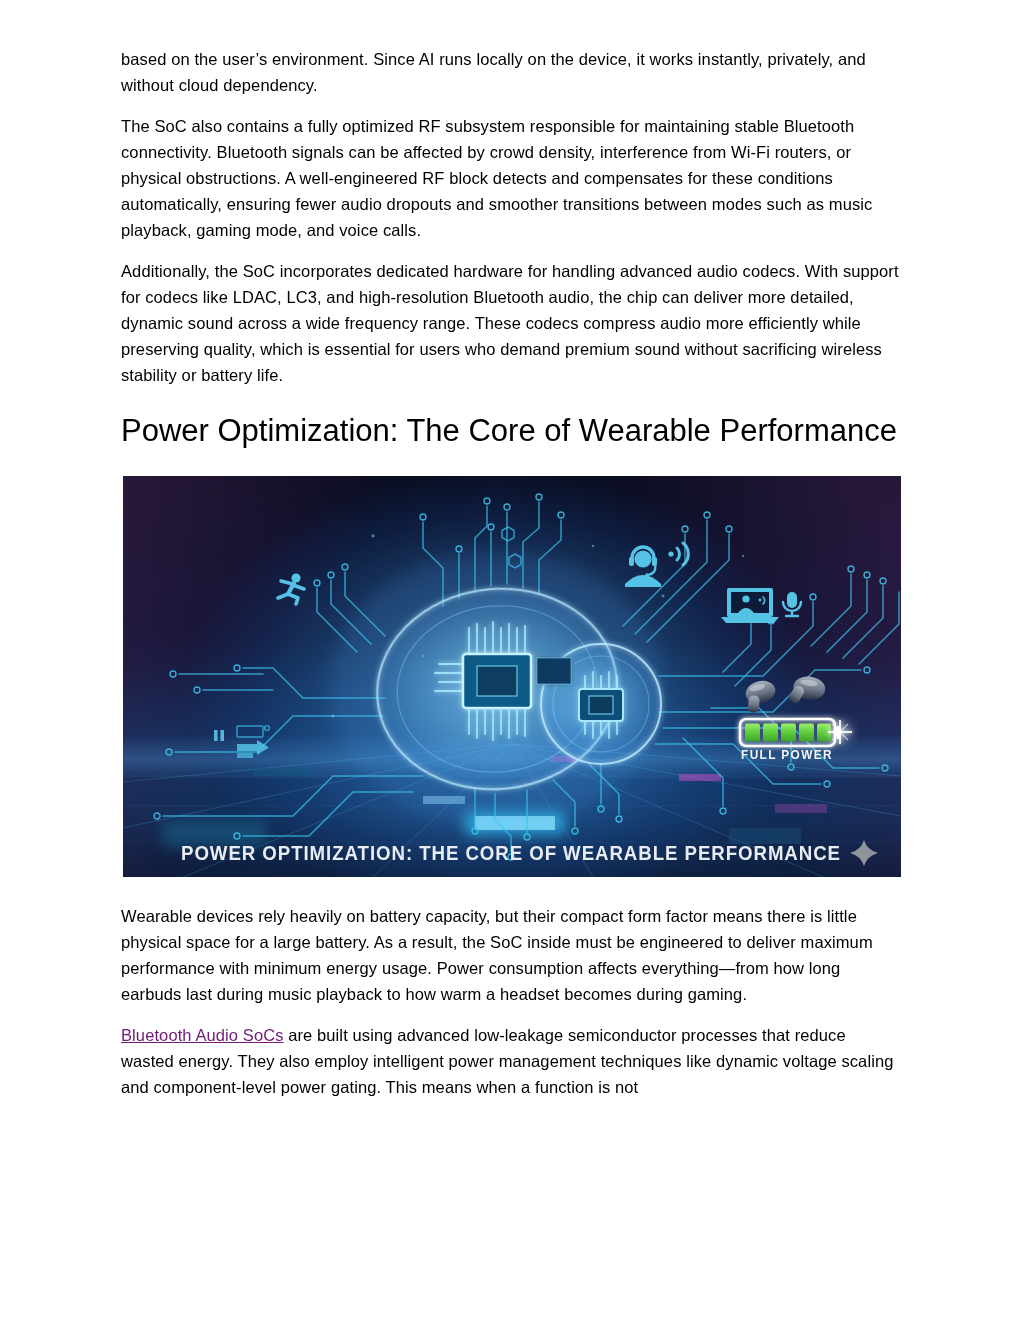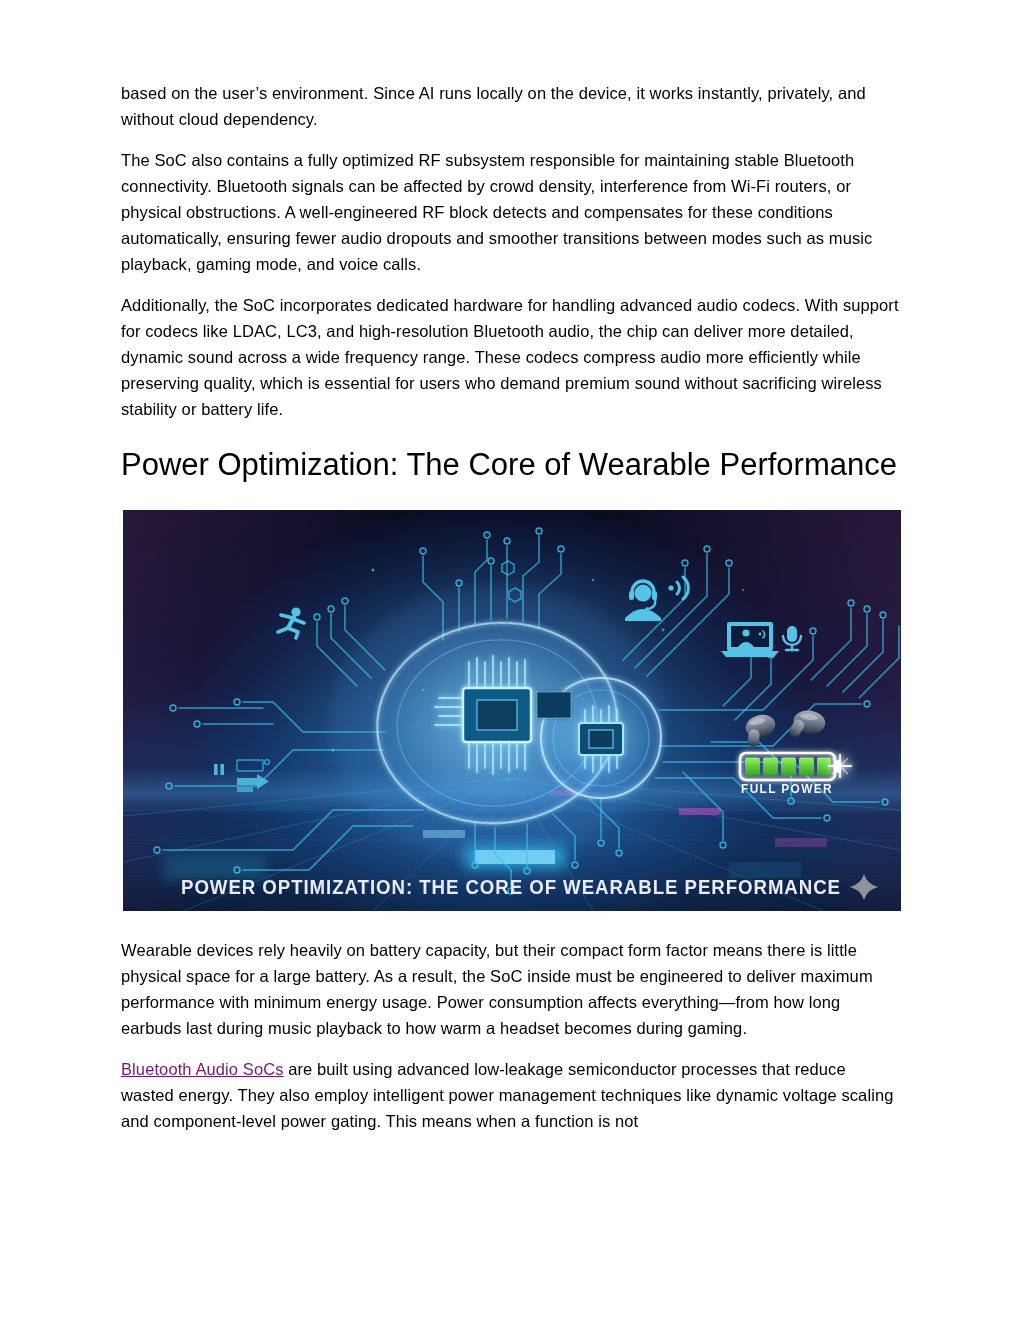--- a/index.html
+++ b/index.html
@@ -1,21 +1,21 @@
 <!DOCTYPE html>
 <html><head>
 <meta charset="utf-8">
 <style>
   html,body{margin:0;padding:0;background:#ffffff;}
   .page{
     position:relative;width:1024px;height:1325px;background:#ffffff;
     font-family:"Liberation Sans","DejaVu Sans",sans-serif;color:#000;
     overflow:hidden;
   }
-  .content{position:absolute;left:121px;top:0;width:780px;padding-top:80px;}
+  .content{position:absolute;left:121px;top:0;width:780px;padding-top:46px;}
   .content p{margin:0 0 15px;font-size:16.5px;line-height:26px;letter-spacing:0.1px;}
   .content h1{margin:24px 0 26px;font-size:31px;line-height:38px;font-weight:400;letter-spacing:0;}
   a.doclink{color:#701a75;text-decoration:underline;cursor:pointer;}
   figure.hero{
     margin:0 0 26px 2px;width:778px;height:401px;position:relative;overflow:hidden;
     background:
       radial-gradient(ellipse 410px 290px at 48% 53%, rgba(120,210,250,0.50) 0%, rgba(60,150,220,0.36) 34%, rgba(28,95,175,0.18) 60%, rgba(0,0,0,0) 76%),
       radial-gradient(ellipse 900px 230px at 50% 80%, rgba(30,95,170,0.45) 0%, rgba(0,0,0,0) 70%),
       linear-gradient(115deg, rgba(130,55,125,0.26) 0%, rgba(0,0,0,0) 28%),
       linear-gradient(245deg, rgba(140,60,140,0.22) 4%, rgba(0,0,0,0) 30%),

